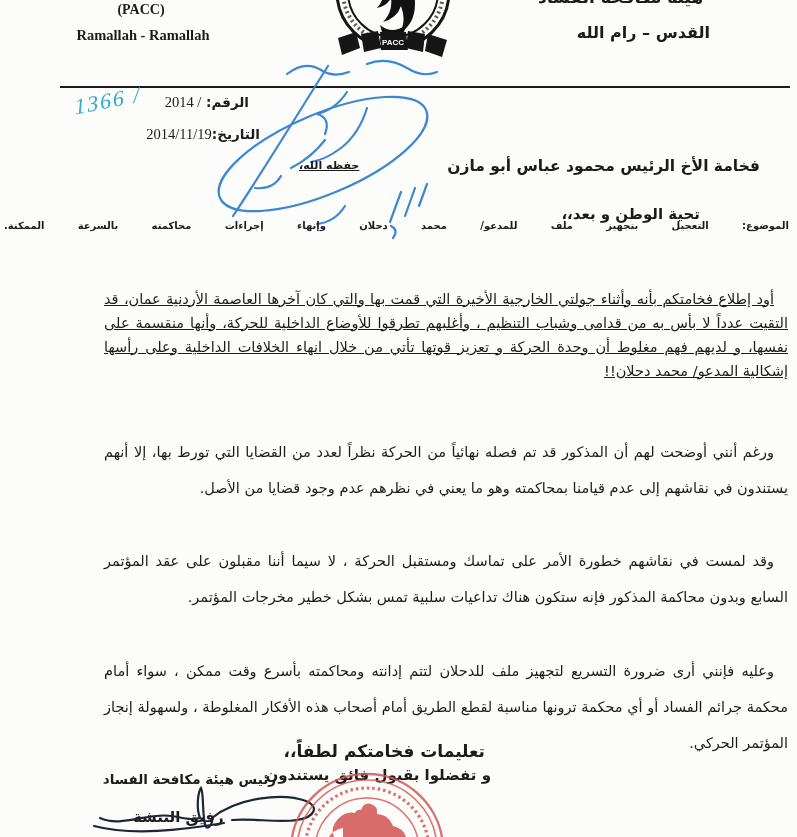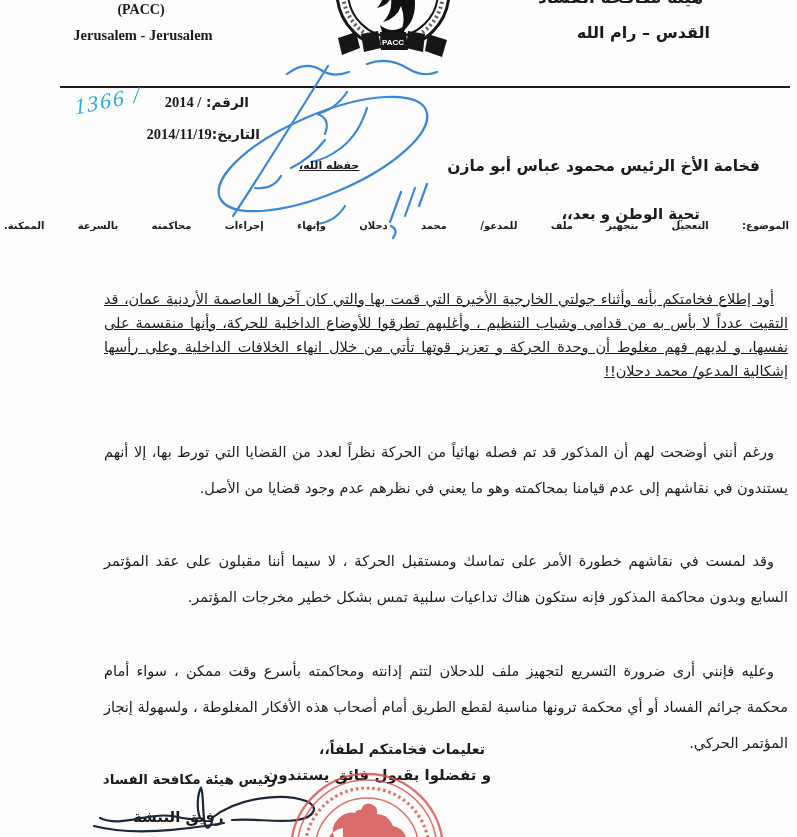--- a/index.html
+++ b/index.html
@@ -3,21 +3,21 @@
 <meta charset="utf-8">
 <style>
   html,body{margin:0;padding:0;background:#e8e8e8;}
   .page{
     position:relative;width:797px;height:837px;margin:0 auto;
     background:#fcfcfa;overflow:hidden;direction:rtl;color:#1b1b1b;
     font-family:"DejaVu Sans",sans-serif;
   }
   .abs{position:absolute;}
   .lat{font-family:"Liberation Serif",serif;font-weight:bold;}
-  .num{font-family:"Liberation Serif",serif;font-weight:bold;}
+  .num{font-family:"Liberation Serif",serif;font-weight:normal;}
 
   
   .top-cut{left:538px;top:-13px;font-size:17px;font-weight:bold;letter-spacing:1px;}
   .quds{left:560px;top:23px;width:150px;text-align:right;font-size:16px;font-weight:bold;}
   .pacc{left:94px;top:2px;width:94px;text-align:center;font-size:14px;}
   .jr{left:56px;top:27px;width:174px;text-align:center;font-size:14.5px;}
   .rule{left:60px;right:7px;top:86px;height:2px;background:#1c1c1c;}
 
   .num-row{right:548px;top:94px;font-size:13.5px;font-weight:bold;white-space:nowrap;}
   .num-row .num{font-size:14.5px;}
@@ -42,36 +42,36 @@
   .body-p{
     position:absolute;left:104px;right:9px;text-align:justify;
     font-size:14.5px;line-height:37px;text-indent:14px;
   }
   .p1{top:272px;line-height:24px;text-decoration:underline;}
   .p2{top:419px;line-height:36px;}
   .p3{top:528px;line-height:36px;}
   .p4{top:638px;line-height:36px;}
 
   
-  .close1{left:327px;width:158px;top:741px;text-align:center;font-size:14px;font-weight:bold;white-space:nowrap;}
+  .close1{left:327px;width:158px;top:741px;text-align:center;font-size:17px;font-weight:bold;white-space:nowrap;}
   .close2{left:283px;width:208px;top:766px;text-align:center;font-size:15px;font-weight:bold;white-space:nowrap;}
   .sig-title{left:110px;width:166px;top:771px;text-align:center;font-size:13.5px;font-weight:bold;white-space:nowrap;}
   .sig-name{left:133px;top:808px;font-size:15px;font-weight:bold;white-space:nowrap;}
 </style>
 </head>
 <body>
 
 <div class="page">
 
   <div class="abs top-cut">هيئة مكافحة الفساد</div>
 
   <div class="abs quds">القدس – رام الله</div>
 
   <div class="abs pacc lat">(PACC)</div>
-  <div class="abs jr lat">Jerusalem - Jerusalem</div>
+  <div class="abs jr lat">Ramallah - Ramallah</div>
 
   <svg class="abs" style="left:320px;top:-70px;" width="146" height="135" viewBox="0 0 146 135">
     <circle cx="73" cy="62" r="56" fill="none" stroke="#151515" stroke-width="3"></circle>
     <circle cx="73" cy="62" r="45" fill="none" stroke="#151515" stroke-width="2"></circle>
     <circle cx="73" cy="62" r="50" fill="none" stroke="#333" stroke-width="4" stroke-dasharray="2 3" opacity="0.8"></circle>
     <path d="M73,30 q-14,8 -10,26 q2,14 -6,22 q10,-2 14,-10 q2,14 -8,24 q14,-4 18,-16 q6,16 -2,28 q16,-10 16,-30 q0,-18 -10,-28 q-4,-12 -12,-16 z" fill="#111"></path>
     <path d="M60,95 q12,10 26,0 l-4,14 q-10,6 -18,0 z" fill="#111"></path>
 
     <path d="M18,108 l18,-6 4,16 -18,7 z" fill="#161616"></path>
     <path d="M41,104 l17,-3 3,17 -17,4 z" fill="#161616"></path>

